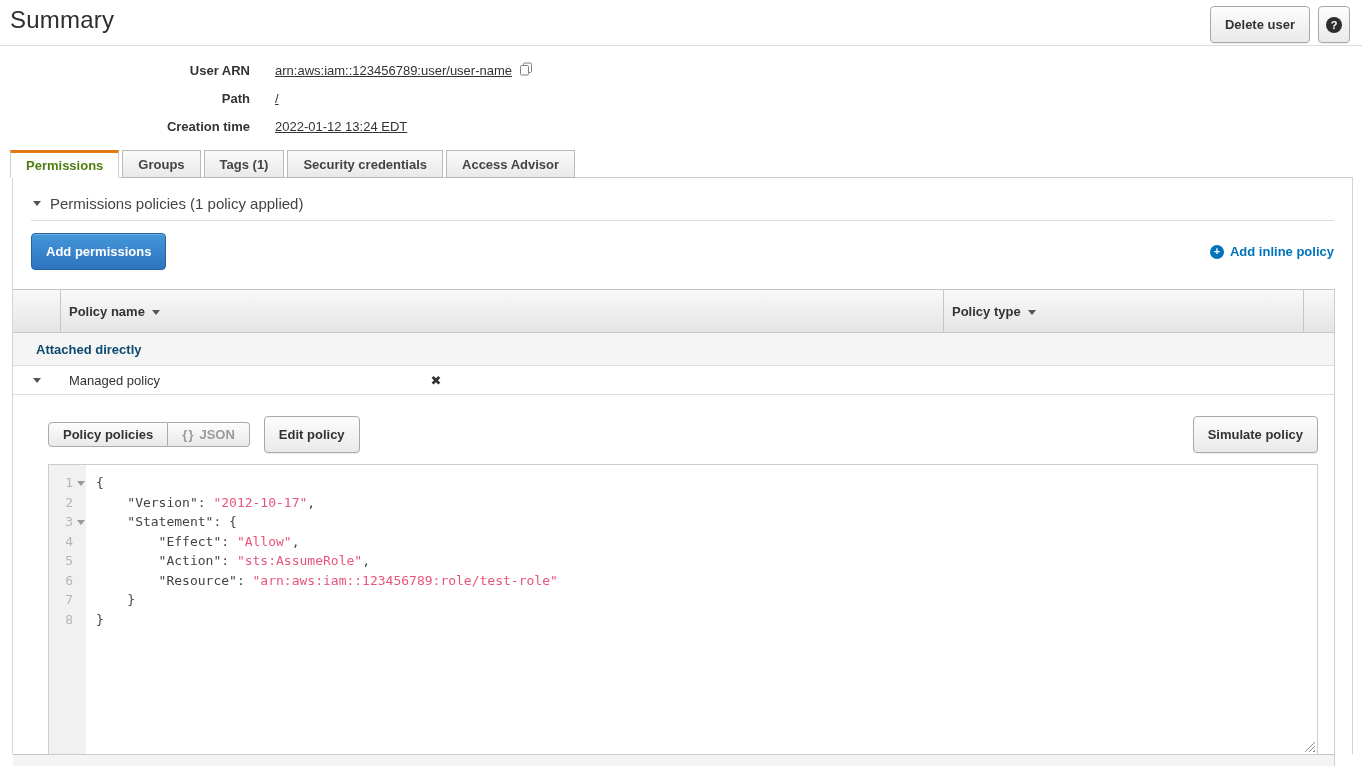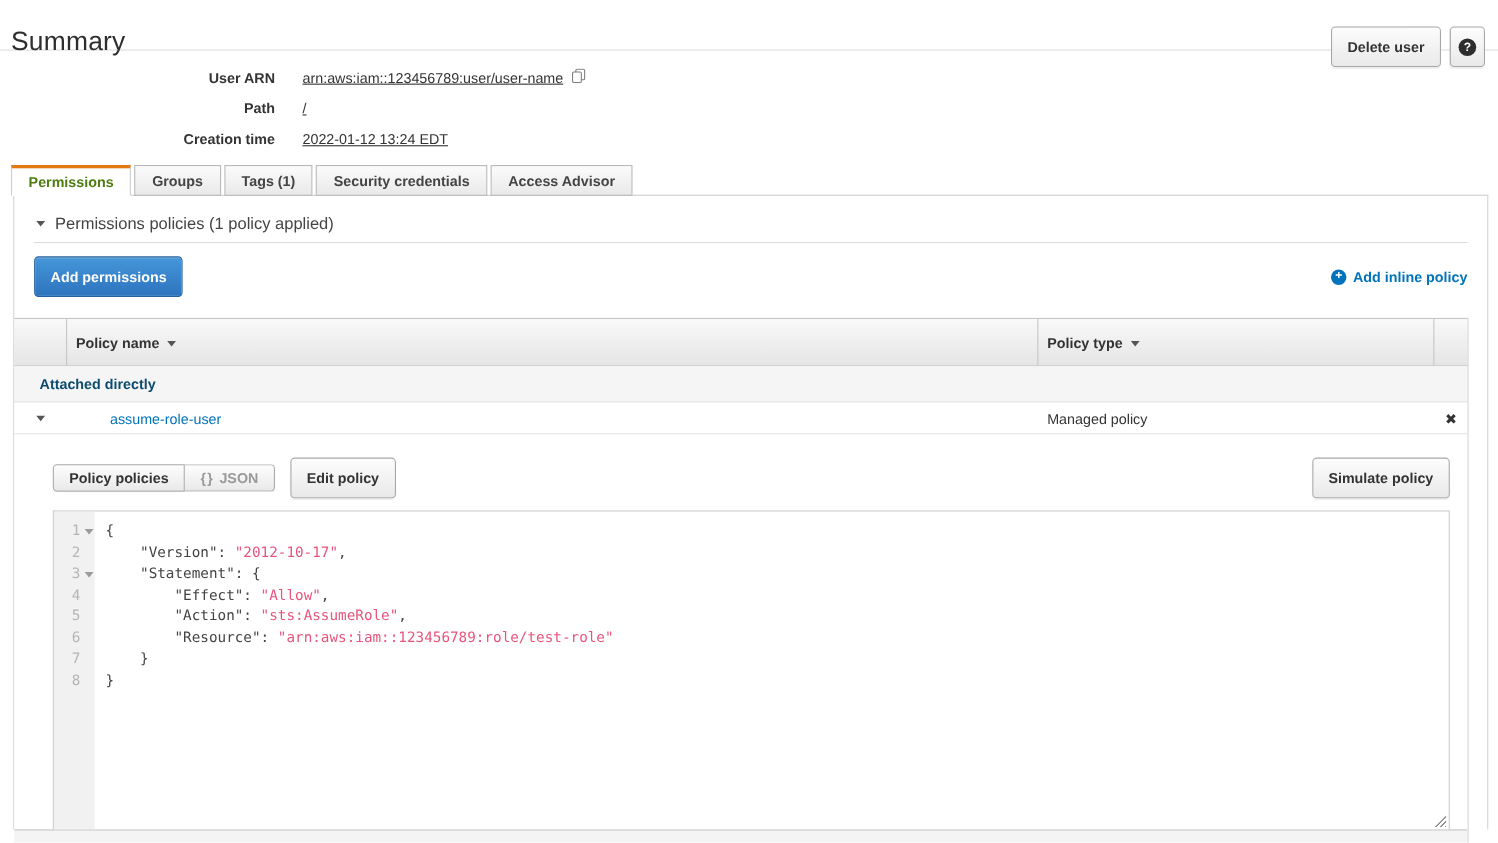--- a/index.html
+++ b/index.html
@@ -1,20 +1,20 @@
 <!DOCTYPE html>
 <html><head>
 <meta charset="utf-8">
 <style>
   * { margin:0; padding:0; box-sizing:border-box; }
   html,body { width:1362px; height:766px; background:#fff; overflow:hidden;
     font-family:"Liberation Sans","DejaVu Sans",sans-serif; font-size:13px; color:#333; }
 
   
-  .page-header { height:46px; padding:24px 10px 0 10px; display:flex; justify-content:space-between;
+  .page-header { height:46px; padding:6px 10px 0 10px; display:flex; justify-content:space-between;
     align-items:flex-start; border-bottom:1px solid #ddd; margin:0 0 0 0; }
   .page-title { font-size:24px; color:#2e2e2e; font-weight:normal; letter-spacing:.2px; }
   .header-actions { display:flex; gap:8px; margin-right:2px; }
   .btn { display:inline-flex; align-items:center; justify-content:center; height:37px; padding:0 14px;
     background:linear-gradient(#fdfdfd,#e9e9e9); border:1px solid #a8a8a8; border-radius:4px;
     font-weight:bold; font-size:13px; color:#333; cursor:pointer; box-shadow:0 1px 1px rgba(0,0,0,.07); white-space:nowrap; }
   .btn-help { width:32px; padding:0; }
   .help-disc { width:16px; height:16px; border-radius:50%; background:#2d2d2d; color:#fff;
     font-size:11px; font-weight:bold; display:flex; align-items:center; justify-content:center; }
 
@@ -176,23 +176,20 @@
     </div>
 
     <div class="group-row">
       <span>Attached directly</span>
     </div>
 
     <div class="policy-row">
       <div class="col-toggle row-toggle">
         <span class="tri-down"></span>
       </div>
-      <div class="col-name">
-        <a class="policy-link">assume-role-user</a>
-      </div>
       <div class="col-type">
         <span>Managed policy</span>
       </div>
       <div class="col-action">
         <span class="remove-x">✖</span>
       </div>
     </div>
 
     <div class="policy-detail">
       <div class="detail-actions">

